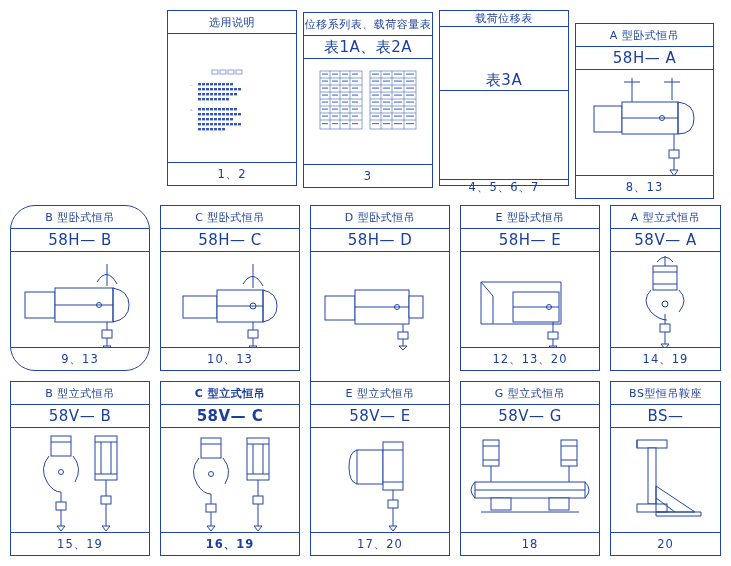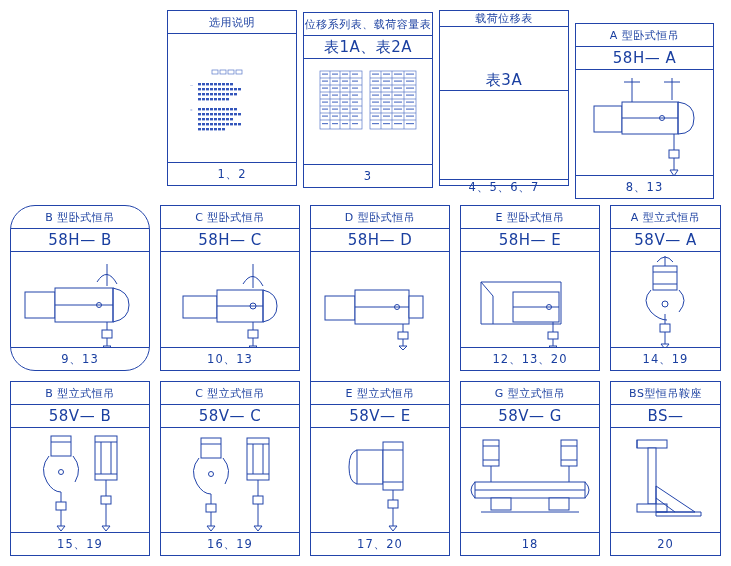--- a/index.html
+++ b/index.html
@@ -514,21 +514,21 @@
         <line class="ln" x1="100" y1="14" x2="100" y2="46"></line>
         <line class="ln" x1="95" y1="52" x2="95" y2="68"></line>
         <rect class="fillw" x="90" y="68" width="10" height="8"></rect>
         <line class="ln" x1="95" y1="76" x2="95" y2="98"></line>
         <path class="ln" d="M91 98 l4 5 l4 -5 z"></path>
       </svg>
     </div>
     <div class="ftr">15、19</div>
   </div>
 
-  <div class="card" style="left:160px;top:381px;width:140px;height:175px;">
+  <div class="card" style="left:160px;top:381px;width:140px;height:175px;font-weight:bold;">
     <div class="hdr">C 型立式恒吊</div>
     <div class="hdr2">58V— C</div>
     <div class="body">
       <svg width="138" height="107" viewBox="0 0 138 107">
         <rect class="fillw" x="40" y="10" width="20" height="20"></rect>
         <line class="ln" x1="40" y1="16" x2="60" y2="16"></line>
         <path class="ln" d="M38 30 q-10 12 -2 26 q6 10 14 10"></path>
         <path class="ln" d="M62 30 q10 12 2 26"></path>
         <circle cx="50" cy="46" r="2.5" class="ln"></circle>
         <line class="ln" x1="50" y1="66" x2="50" y2="76"></line>

